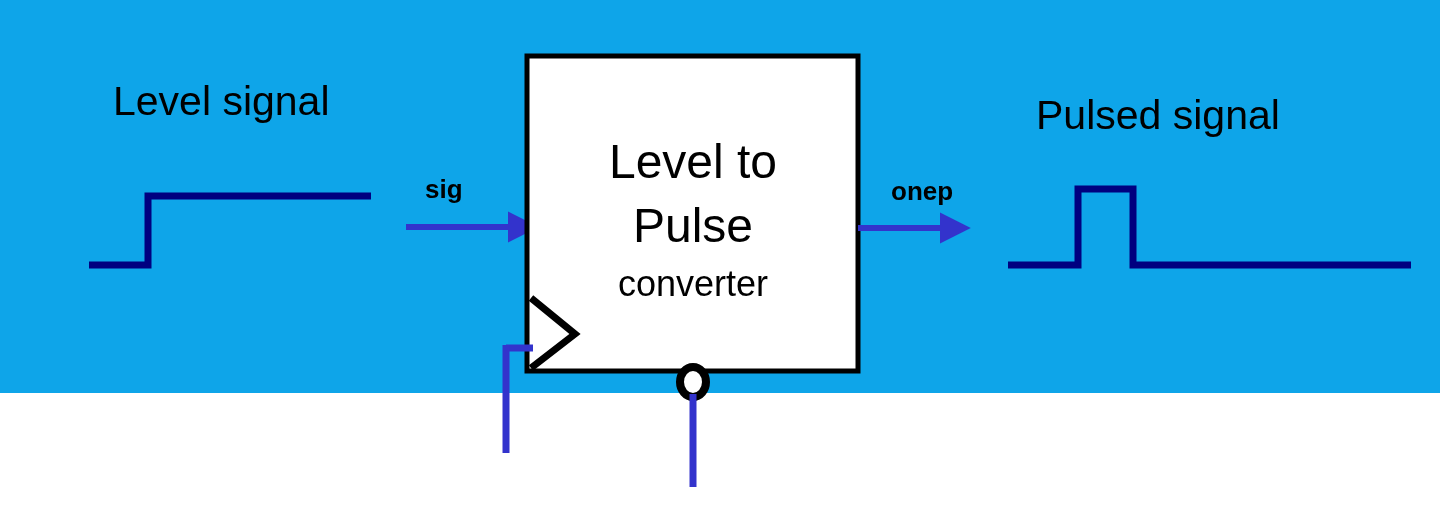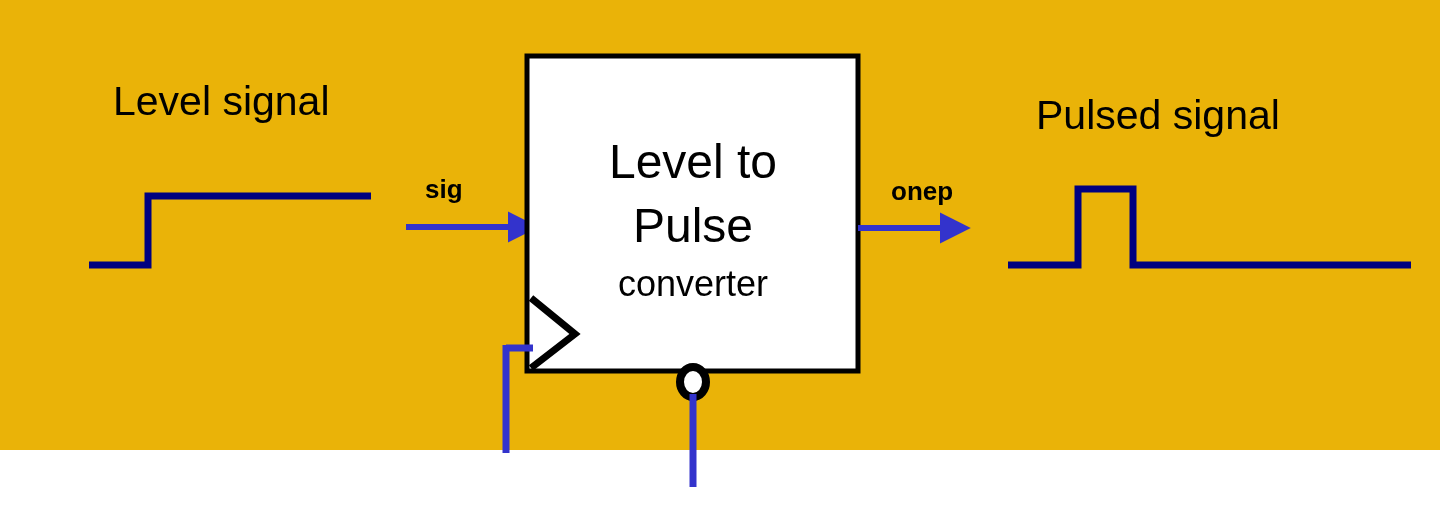--- a/index.html
+++ b/index.html
@@ -10,22 +10,22 @@
   }
   body {
     width: 1440px;
     height: 514px;
     overflow: hidden;
     font-family: "Liberation Sans", sans-serif;
   }
   #diagram-root {
     position: relative;
     width: 1440px;
-    height: 450px;
-    background: #eab308;
+    height: 393px;
+    background: #0ea5e9;
   }
   svg.canvas {
     position: absolute;
     top: 0;
     left: 0;
     width: 1440px;
     height: 514px;
   }
   .label-text {
     fill: #000000;

